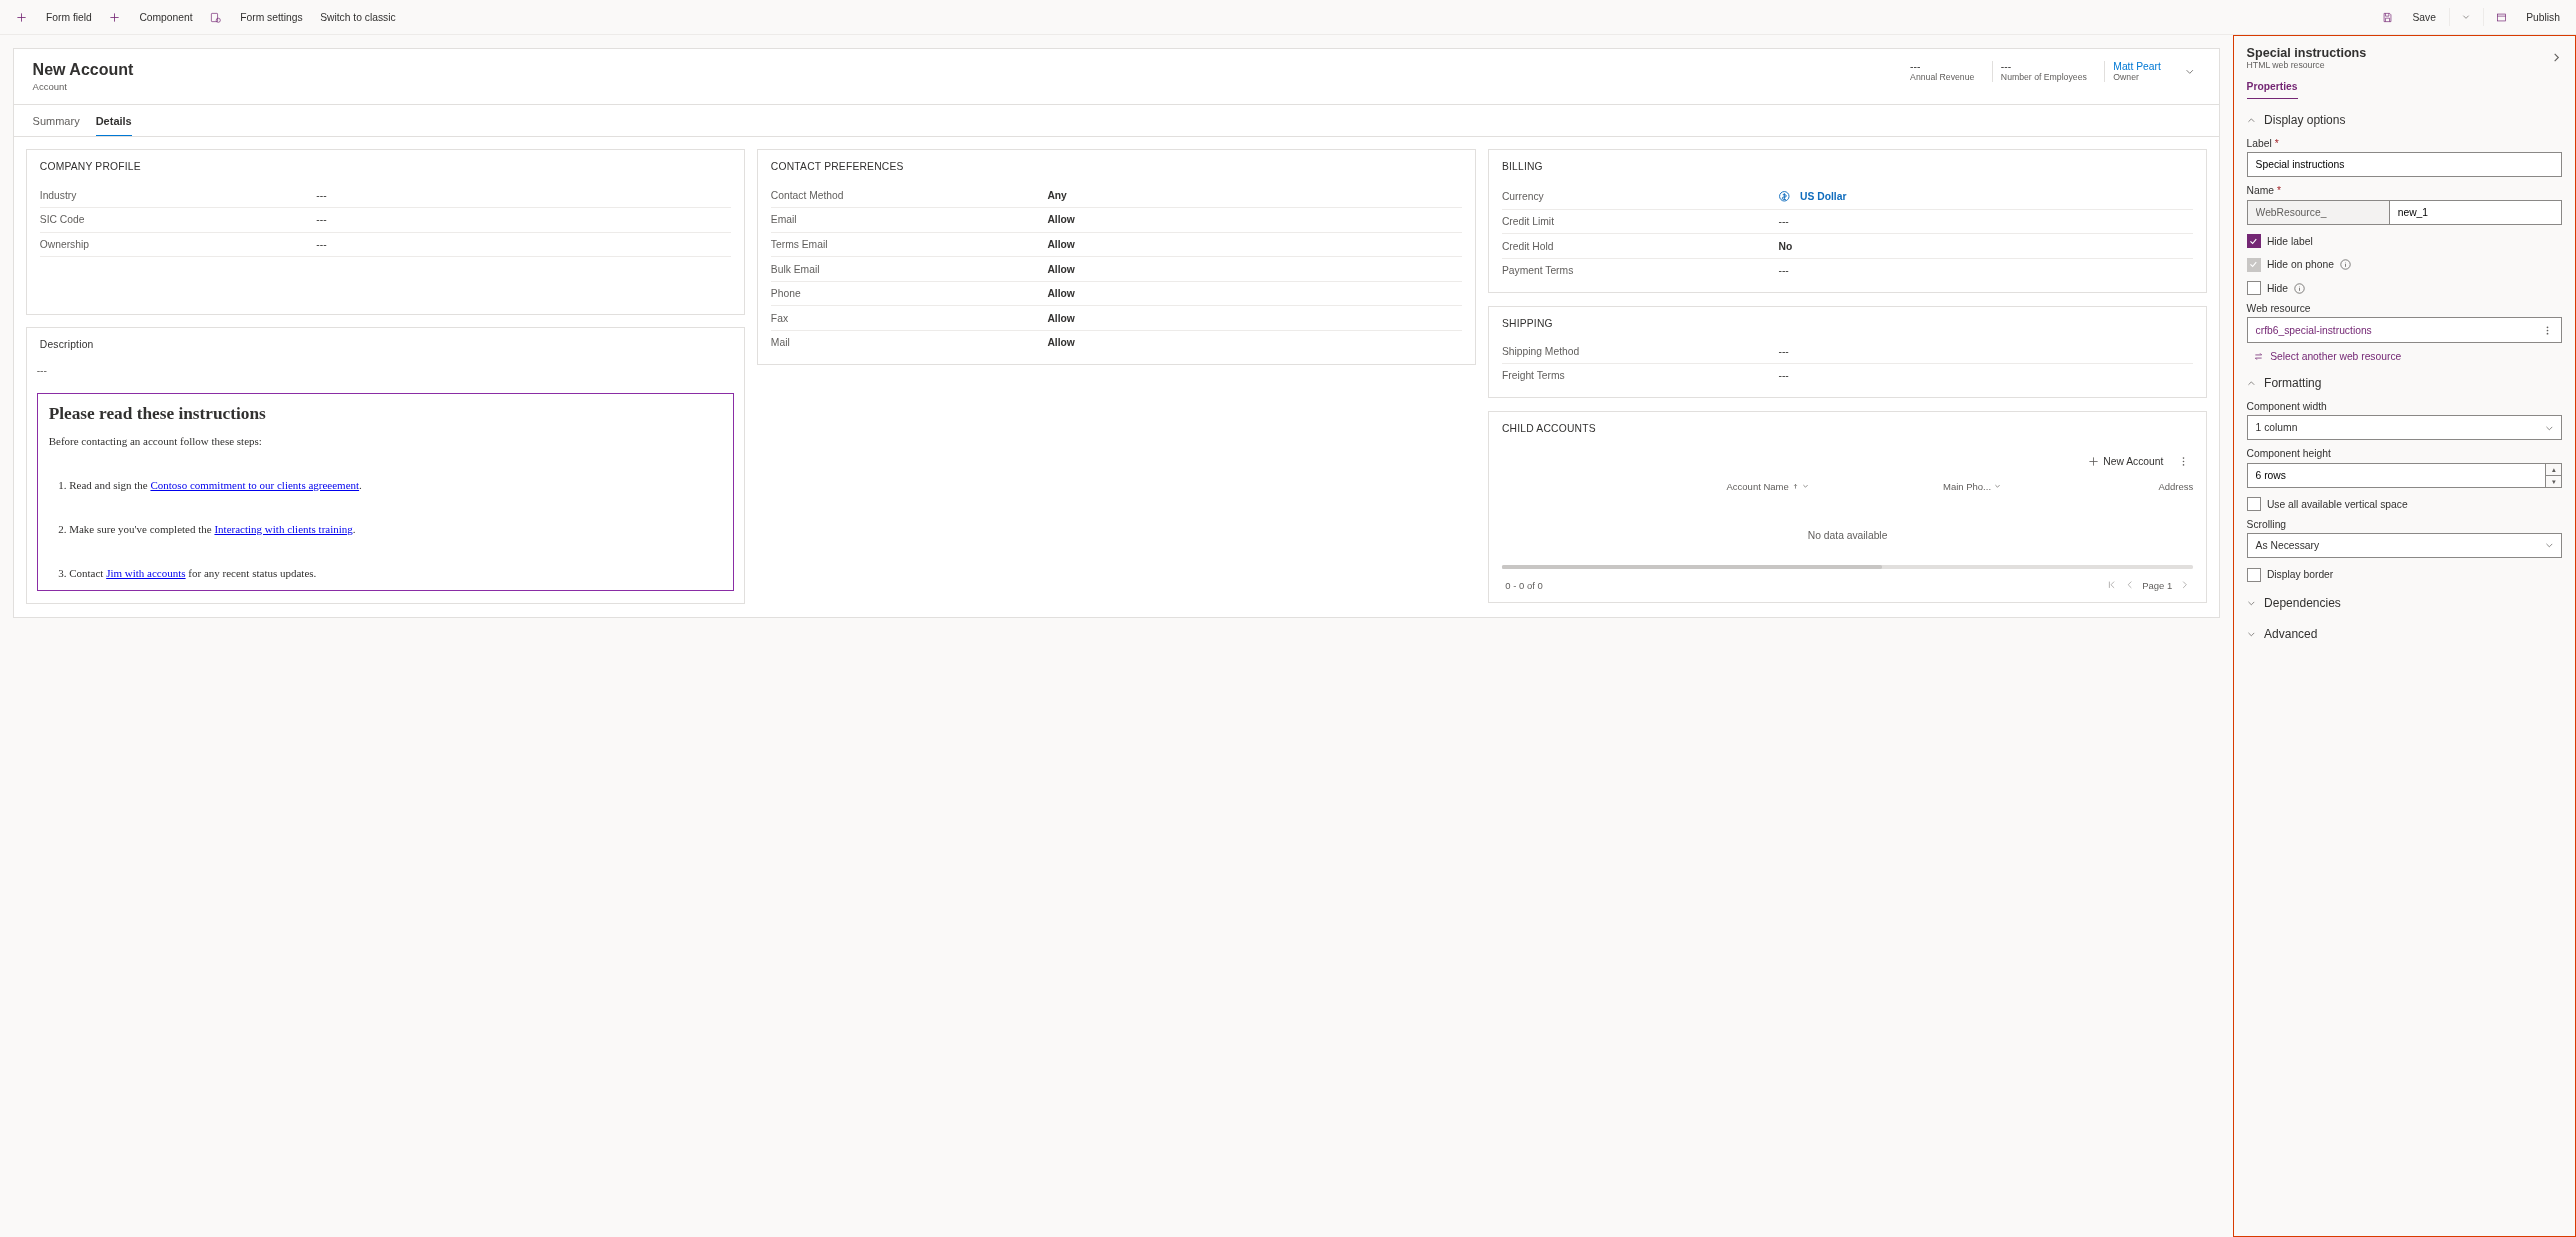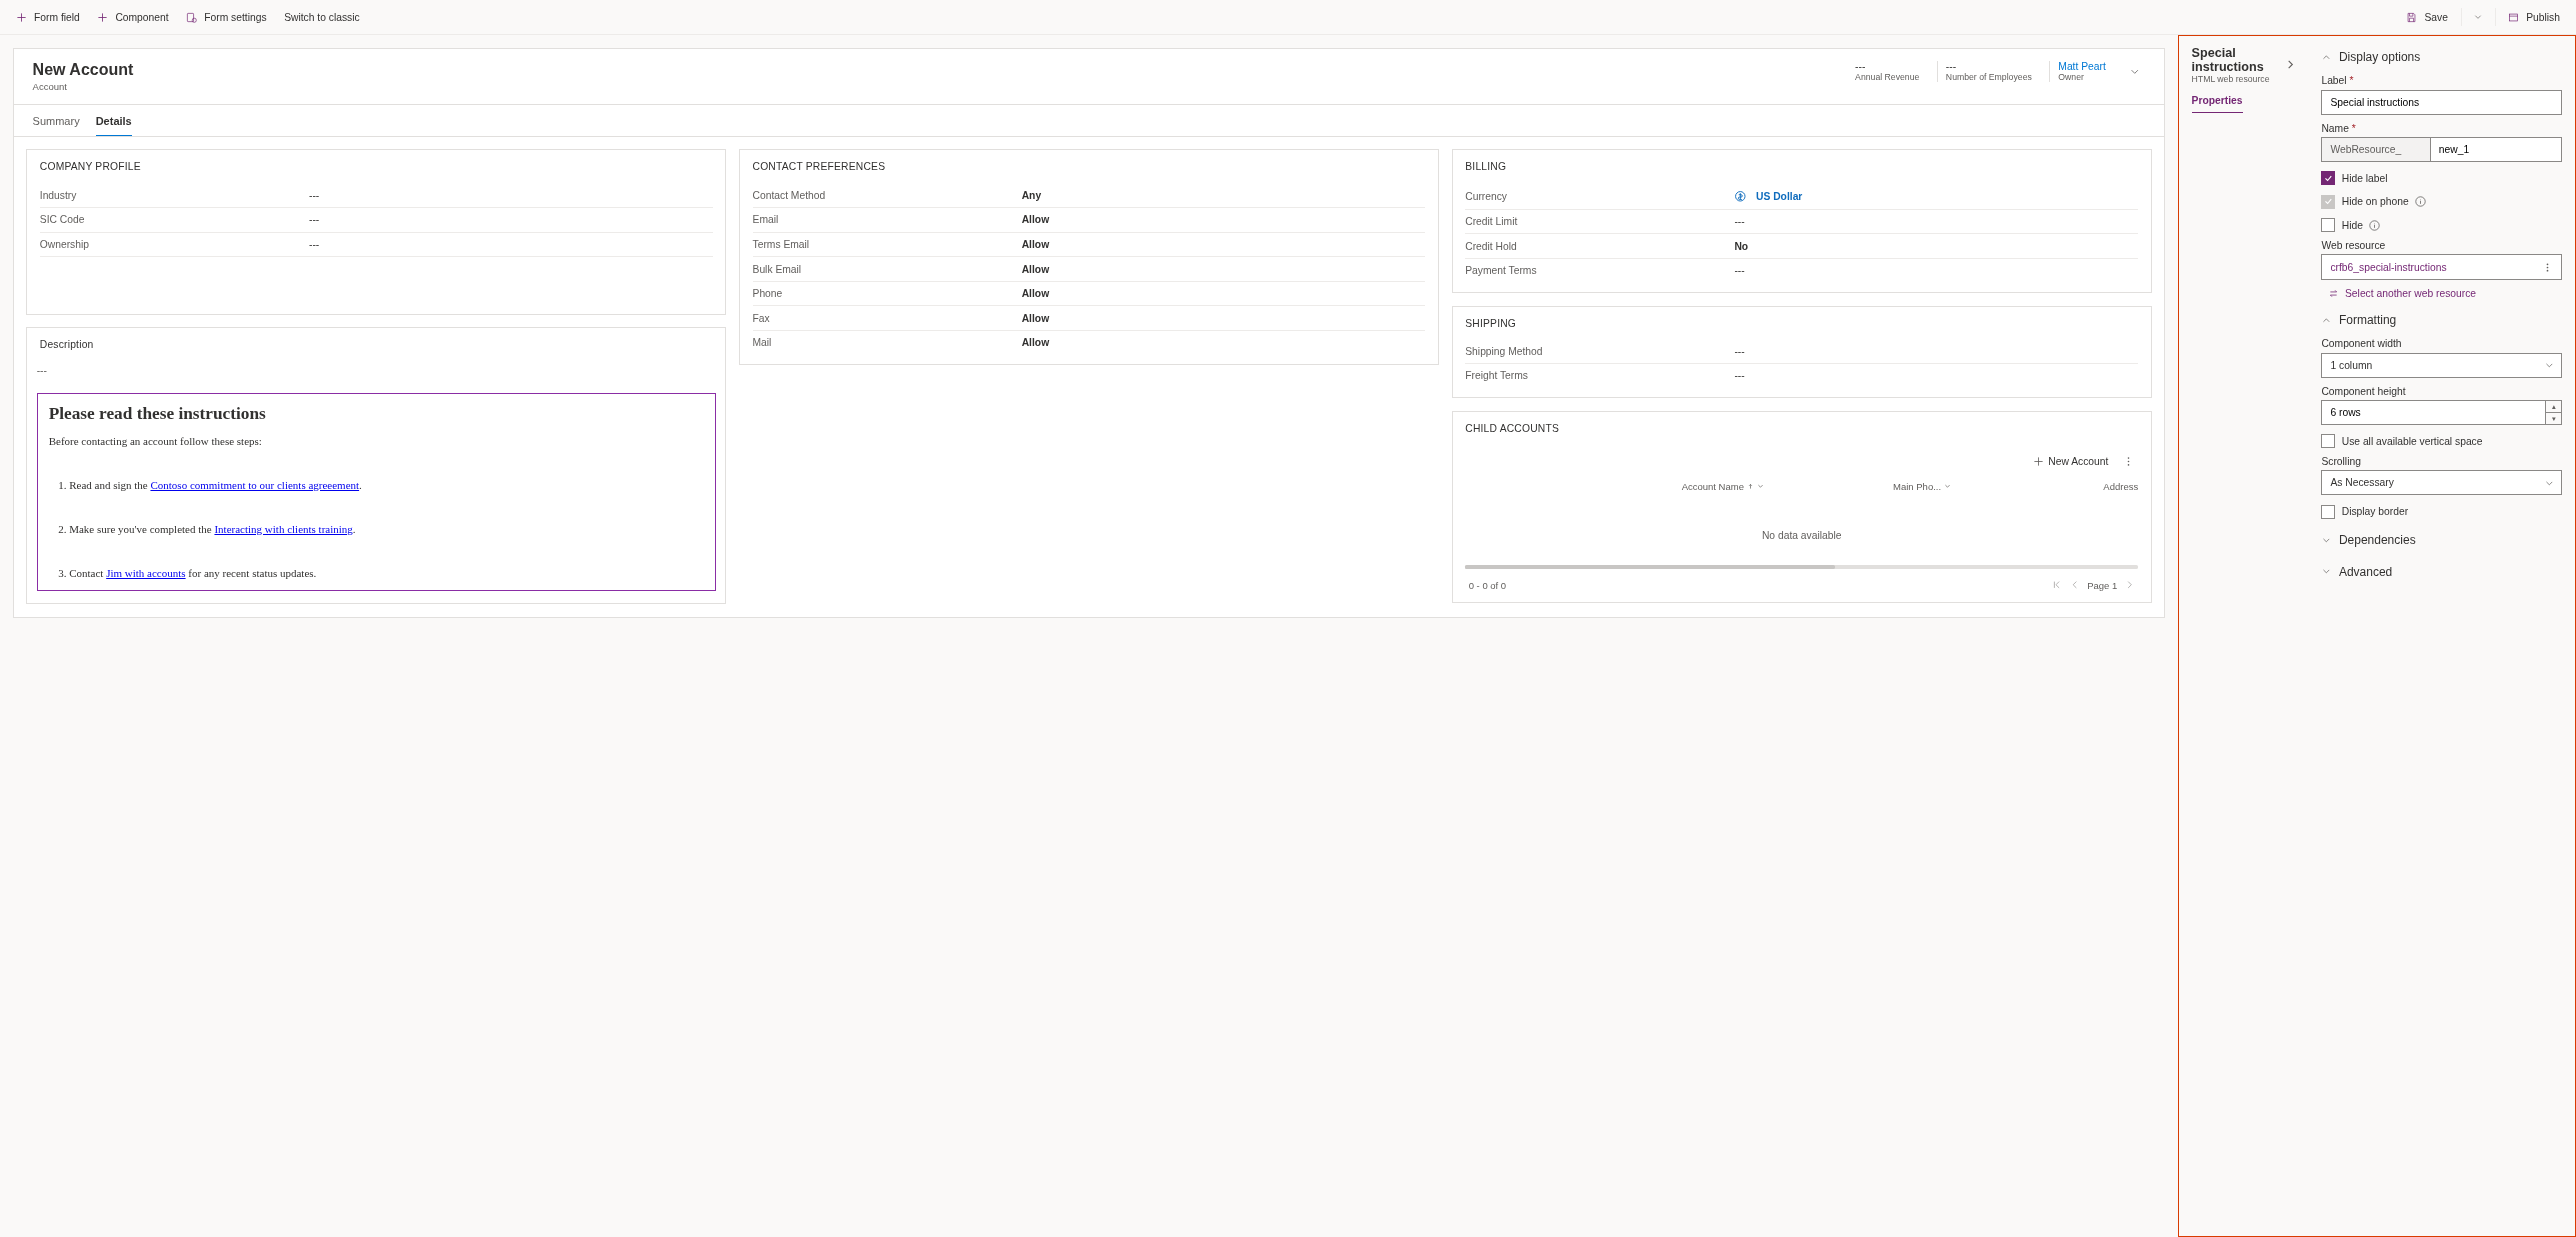--- a/index.html
+++ b/index.html
@@ -3,21 +3,21 @@
 <meta charset="utf-8">
 <style>
   * { box-sizing: border-box; margin: 0; padding: 0; }
   html, body { height: 100%; font-family: "Segoe UI", -apple-system, BlinkMacSystemFont, sans-serif; font-size: 10.3px; color: #323130; background: #faf9f8; }
   svg { display: block; }
   a { color: #0000ee; text-decoration: underline; }
   
   
   .toolbar { display:flex; align-items:center; justify-content:space-between; height:35px; padding:0 8px; border-bottom:0.8px solid #edebe9; background:#faf9f8;}
   .toolbar-left, .toolbar-right { display:flex; align-items:center; gap:1.6px;}
-  .tb-btn { display:flex; align-items:center; gap:7px; padding:4.7px 8px; background:transparent; border:none; cursor:pointer; color:#323130; font-size:10.3px;}
+  .tb-btn { display:flex; align-items:center; gap:19px; padding:4.7px 8px; background:transparent; border:none; cursor:pointer; color:#323130; font-size:10.3px;}
   .tb-icon { width:11px; height:11px; display:flex; align-items:center; justify-content:center; color:#605e5c;}
   .tb-icon.accent { color:#742774;}
   .tb-chevron { padding:4.7px 6.3px;}
   .tb-sep { width:0.8px; height:17.3px; background:#edebe9; margin:0 3.2px;}
   
   
   .app { display:flex; height:calc(100% - 35px);}
   .canvas { flex:1; padding:12.6px; overflow:auto; background:#faf9f8;}
   .form-surface { background:#fff; border:0.8px solid #e1dfdd;}
   
@@ -69,21 +69,21 @@
   .gh-phone { flex:1; justify-content:flex-end;}
   .gh-addr { flex:1; justify-content:flex-end;}
   .grid-empty { text-align:center; padding:32px 0 24px; color:#605e5c; font-size:10.3px;}
   .grid-scroll { margin:0 12.6px; height:3.2px; background:#e1dfdd; border-radius:1.6px; position:relative;}
   .grid-scroll .thumb { position:absolute; left:0; width:55%; height:100%; background:#c8c6c4; border-radius:1.6px;}
   .grid-footer { display:flex; justify-content:space-between; align-items:center; padding:11px 16px; font-size:9.5px; color:#605e5c;}
   .grid-nav { display:flex; align-items:center; gap:8px;}
   .grid-nav .nav-ic { cursor:pointer; color:#a19f9d;}
   
   
-  .panel { width:398px; background:#faf9f8; border:0.8px solid #d83b01; border-top:1.6px solid #d83b01; display:flex; overflow-y:auto;}
+  .panel { width:343px; background:#faf9f8; border:0.8px solid #d83b01; border-top:1.6px solid #d83b01; display:flex; flex-direction:column; overflow-y:auto;}
   .panel-header { padding:9.5px 12.6px 0; position:relative;}
   .panel-title-row { display:flex; justify-content:space-between; align-items:center;}
   .panel-title { font-size:12.6px; font-weight:600;}
   .panel-sub { font-size:8.7px; color:#605e5c;}
   .panel-collapse { cursor:pointer; color:#605e5c;}
   .panel-tabs { display:flex; gap:11px; margin-top:11px;}
   .panel-tab { padding-bottom:6.3px; font-size:10.3px; cursor:pointer; color:#605e5c; font-weight:600;}
   .panel-tab.active { color:#742774; border-bottom:1.6px solid #742774;}
   .panel-body { padding:0 12.6px 16px;}
   .p-group { margin-top:11px;}

